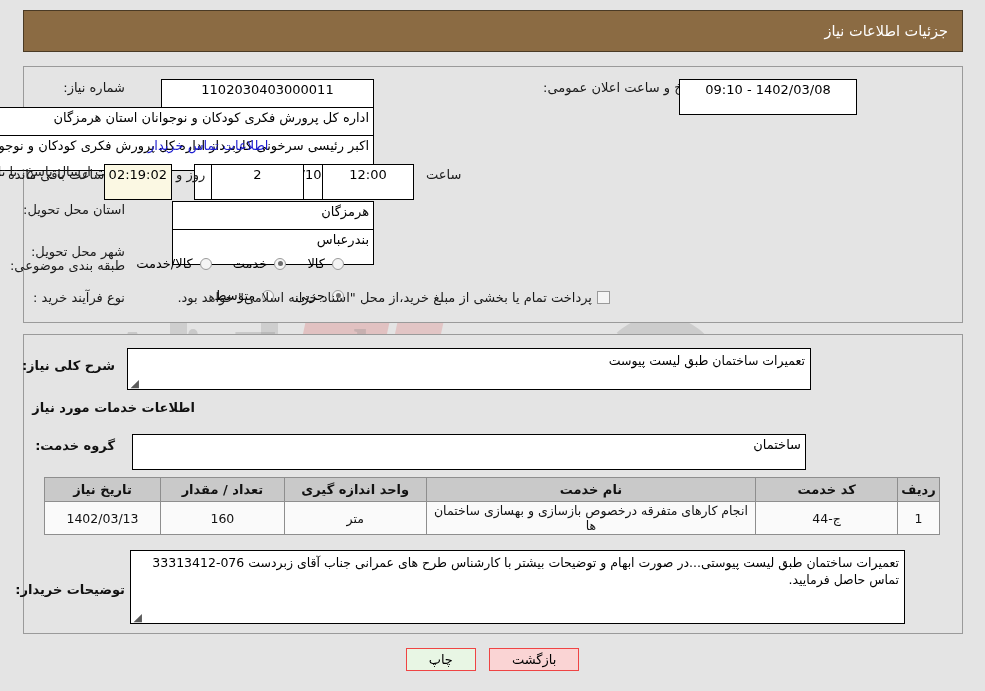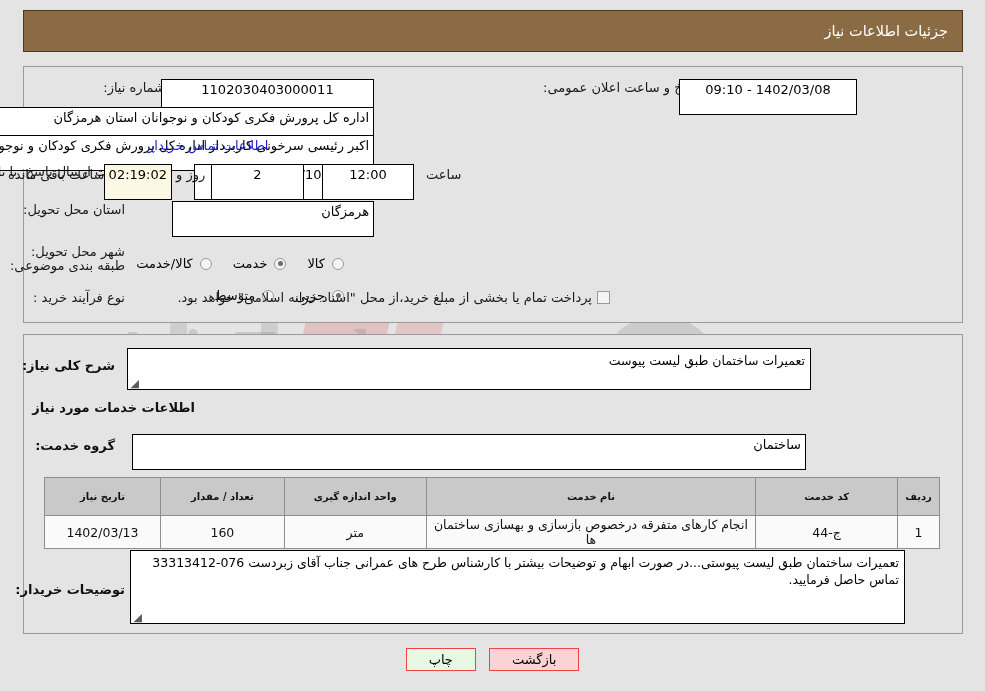--- a/index.html
+++ b/index.html
@@ -188,22 +188,22 @@
     border-collapse: collapse;
     font-size: 12px;
     z-index: 3;
     background:#fff;
   }
   #svc-table th {
     background: #c9c9c9;
     border: 1px solid #8e8e8e;
     font-weight: bold;
     color: #111;
-    height: 38px;
-    font-size: 10px;
+    height: 24px;
+    font-size: 13px;
     text-align:center;
   }
   #svc-table td {
     background: #fafafa;
     border: 1px solid #8e8e8e;
     height: 27px;
     text-align: center;
     color:#111;
     font-size: 12.5px;
   }
@@ -239,21 +239,21 @@
     <div class="wm-arc"></div>
     <div class="wm-text">AriaTender.net</div>
   </div>
 
   <div class="header-bar">
     <span>جزئیات اطلاعات نیاز</span>
   </div>
 
   <div class="panel" id="panel-top"></div>
 
-  <div class="row" style="right:820px; top:80px; z-index:3;">
+  <div class="row" style="right:860px; top:80px; z-index:3;">
     <span class="lbl">شماره نیاز:</span>
   </div>
   <div class="fld" style="position:absolute; right:611px; top:79px; width:213px; z-index:3;">1102030403000011</div>
 
   <div class="row" style="right:285px; top:80px; z-index:3;">
     <span class="lbl">تاریخ و ساعت اعلان عمومی:</span>
   </div>
 
   <div class="fld" style="position:absolute; left:679px; top:79px; width:178px; z-index:3;">1402/03/08 - 09:10</div>
 
@@ -281,20 +281,21 @@
   <span class="lbl" style="position:absolute; left:8px; top:167px; z-index:3;">ساعت باقی مانده</span>
 
   <div class="row" style="right:860px; top:202px; z-index:3;">
     <span class="lbl">استان محل تحویل:</span>
   </div>
   <div class="fld right" style="position:absolute; right:611px; top:201px; width:202px; z-index:3;">هرمزگان</div>
 
   <div class="row" style="right:860px; top:244px; z-index:3;">
     <span class="lbl">شهر محل تحویل:</span>
   </div>
+  <div class="fld right" style="position:absolute; right:611px; top:229px; width:202px; z-index:3;">بندرعباس</div>
 
   <div class="row" style="right:860px; top:258px; z-index:3;">
     <span class="lbl">طبقه بندی موضوعی:</span>
   </div>
   <div style="position:absolute; right:620px; top:256px; display:flex; align-items:center; z-index:3;">
     <div class="radio-item">
       <span class="radio"></span>
       <span>کالا</span>
     </div>
     <div class="radio-item">

